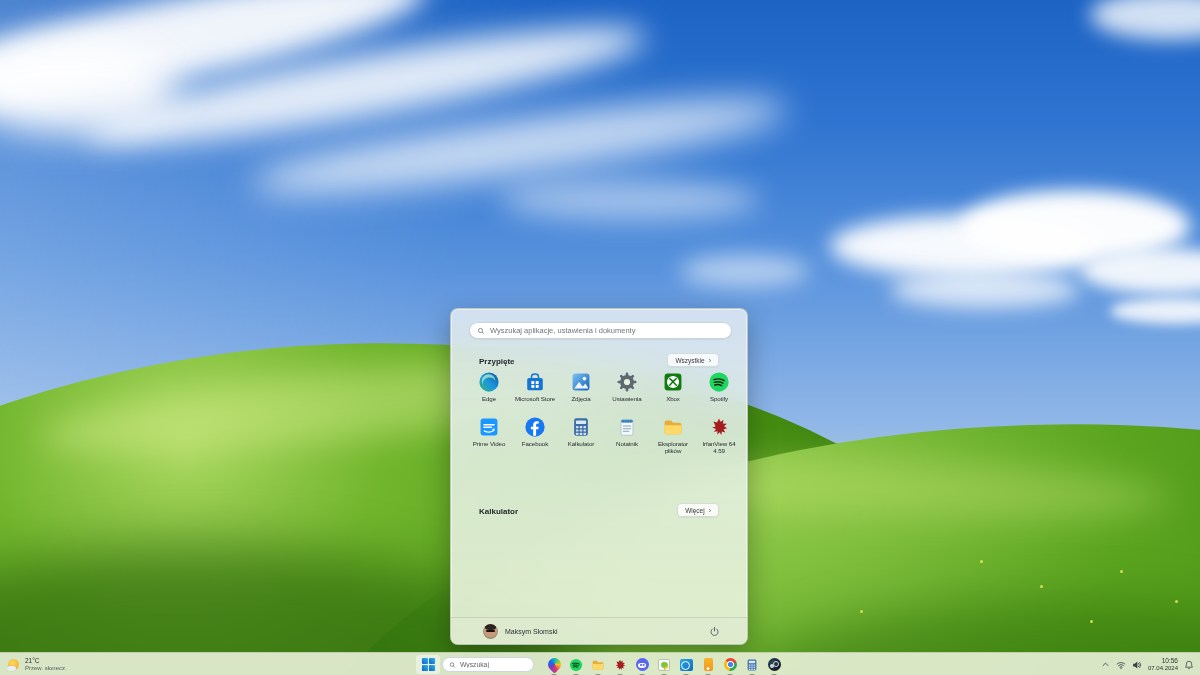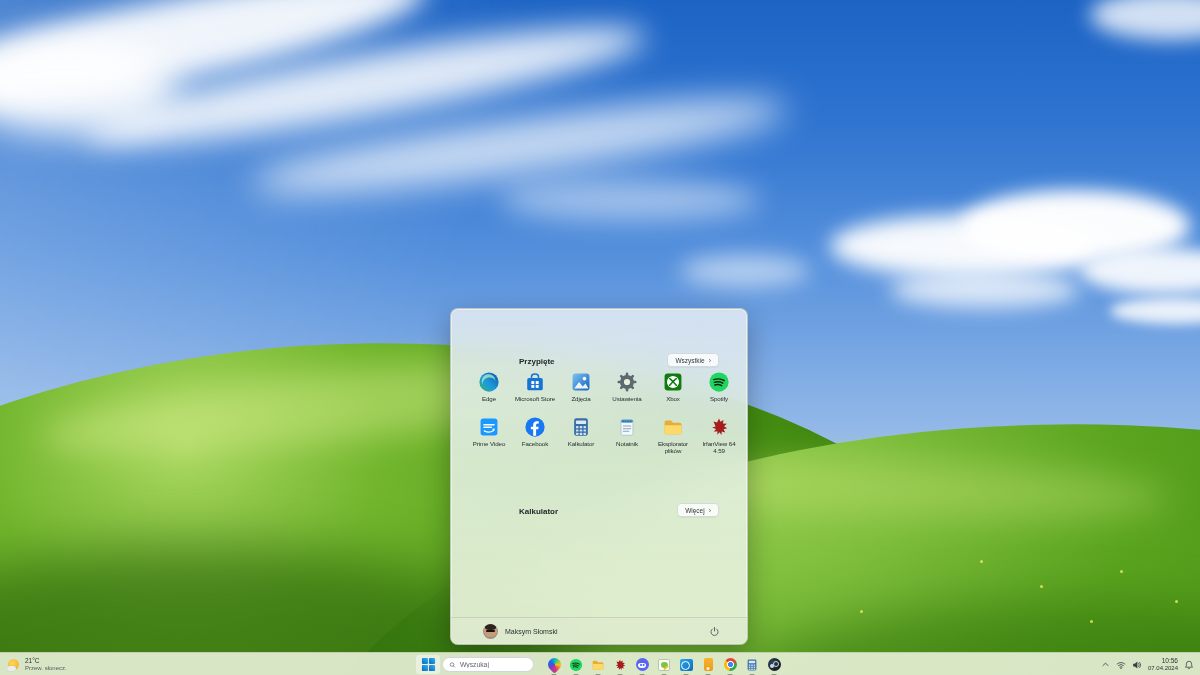--- a/index.html
+++ b/index.html
@@ -43,21 +43,21 @@
     background:linear-gradient(180deg, rgba(224,233,243,.88) 0%, rgba(226,238,224,.9) 45%, rgba(232,242,217,.93) 100%);
     backdrop-filter:blur(18px) saturate(1.1);
     box-shadow:0 10px 28px rgba(0,0,0,.3), 0 0 0 1px rgba(255,255,255,.45) inset;
     border:1px solid rgba(130,140,130,.35); }
   .sm-search { position:absolute; left:18px; right:15px; top:13px; height:17px;
     background:#fff; border:1px solid #ccd2d8; border-radius:9px;
     display:flex; align-items:center; padding:0 7px; gap:5px; box-shadow:0 1px 1px rgba(0,0,0,.06); }
   .sm-search input { border:none; outline:none; background:transparent; flex:1;
     font-size:7.5px; color:#444; font-family:inherit; }
   .sm-search input::placeholder { color:#70777d; }
-  .section-label { position:absolute; font-size:8px; font-weight:bold; color:#1e2327;margin-left:40px; }
+  .section-label { position:absolute; font-size:8px; font-weight:bold; color:#1e2327; }
   .pill-btn { position:absolute; display:flex; align-items:center; gap:4px;
     background:rgba(255,255,255,.8); border:1px solid #d4d9dc; border-radius:4px;
     padding:2.5px 7px; font-size:6.5px; color:#33383c; box-shadow:0 1px 1px rgba(0,0,0,.05); cursor:pointer; }
   .pill-btn .chev { font-size:7px; color:#555; }
   .pin-grid { position:absolute; left:15px; top:60px; width:268px;
     display:grid; grid-template-columns:repeat(6,1fr); row-gap:3px; }
   .pin-tile { height:42px; display:flex; flex-direction:column; align-items:center;
     padding-top:2px; gap:2px; border-radius:4px; cursor:pointer; }
   .pin-icon { width:22px; height:22px; display:flex; align-items:center; justify-content:center; }
   .pin-icon svg { width:22px; height:22px; }
@@ -167,20 +167,27 @@
     <div class="flower" style="left:980px; top:560px"></div>
     <div class="flower" style="left:1040px; top:585px"></div>
     <div class="flower" style="left:1120px; top:570px"></div>
     <div class="flower" style="left:1175px; top:600px"></div>
     <div class="flower" style="left:1090px; top:620px"></div>
     <div class="flower" style="left:860px; top:610px"></div>
   </div>
 
   <div class="start-menu">
 
+    <div class="sm-search">
+      <svg viewBox="0 0 16 16" width="8" height="8">
+        <circle cx="7" cy="7" r="4.2" fill="none" stroke="#5c6368" stroke-width="1.4"></circle>
+        <path d="M10.2 10.2L13.6 13.6" stroke="#5c6368" stroke-width="1.4"></path>
+      </svg>
+      <input type="text" placeholder="Wyszukaj aplikacje, ustawienia i dokumenty" style="">
+    </div>
 
     <div class="section-label" style="left:28px; top:48px">Przypięte</div>
 
     <div class="pill-btn" style="right:28px; top:44px">
       <span>Wszystkie</span>
       <span class="chev">›</span>
     </div>
 
     <div class="pin-grid">
 

